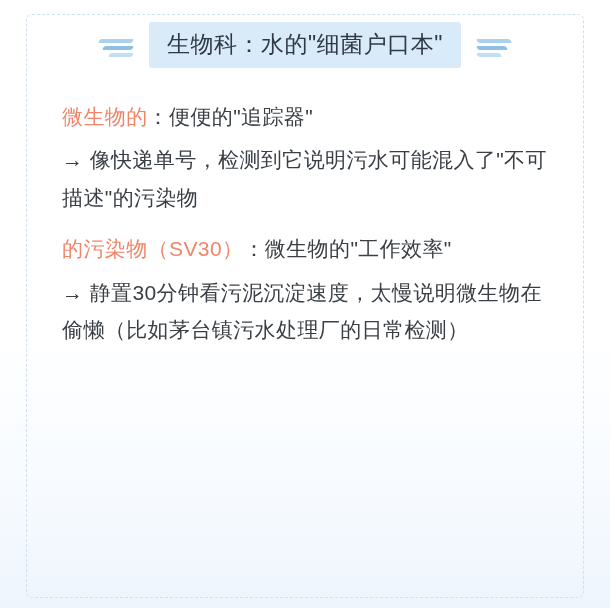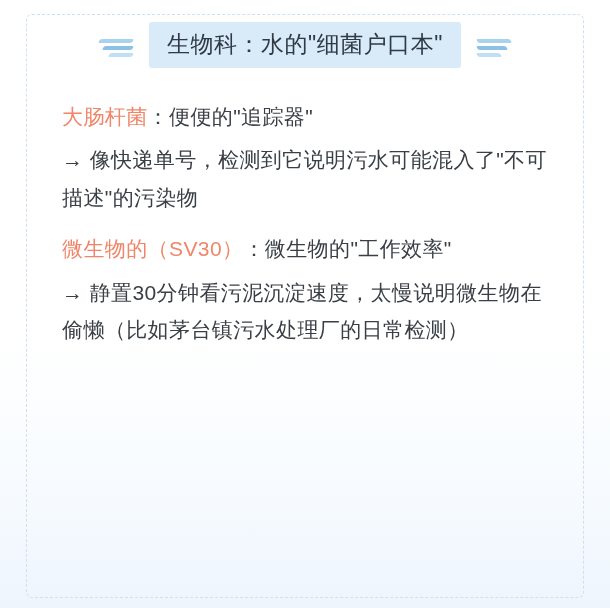--- a/index.html
+++ b/index.html
@@ -110,25 +110,25 @@
     <div class="deco right">
       <span></span>
         <span></span>
         <span></span>
     </div>
   </div>
 
   <div class="body">
 
     <p class="para tight">
-      <span class="term">大肠杆菌</span><span>：</span><span>便便的"追踪器"</span>
+      <span class="term">微生物的</span><span>：</span><span>便便的"追踪器"</span>
     </p>
 
     <p class="para arrow-line">→ 像快递单号，检测到它说明污水可能混入了"不可描述"的污染物</p>
 
     <p class="para tight">
-      <span class="term">微生物的（SV30）</span><span>：</span><span>微生物的"工作效率"</span>
+      <span class="term">的污染物（SV30）</span><span>：</span><span>微生物的"工作效率"</span>
     </p>
 
     <p class="para arrow-line">→ 静置30分钟看污泥沉淀速度，太慢说明微生物在偷懒（比如茅台镇污水处理厂的日常检测）</p>
 
   </div>
 </div>
 
 </body></html>

